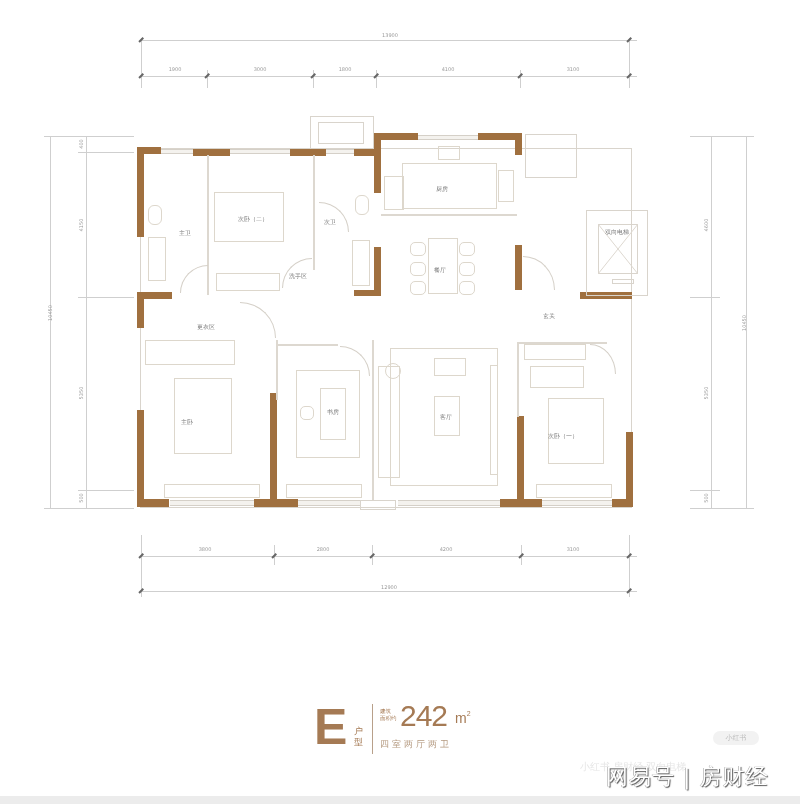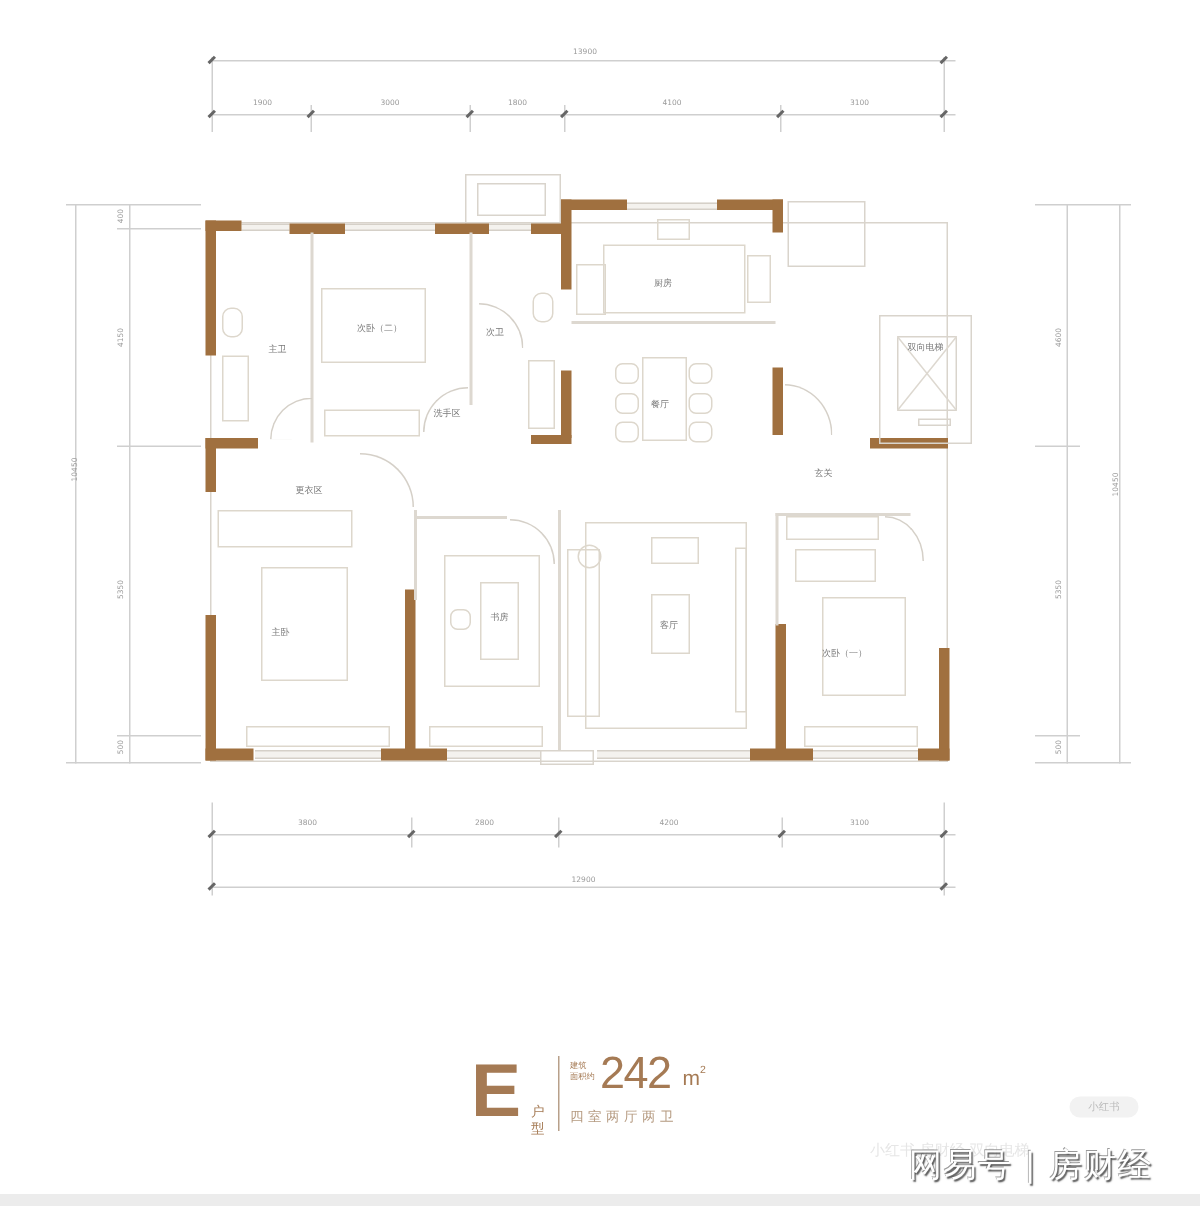--- a/index.html
+++ b/index.html
@@ -13,21 +13,21 @@
   .wall { position: absolute; background: #a0703f; }
   .thin { position: absolute; border: 1px solid #d9d4cc; }
   .line { position: absolute; background: #ddd8d0; }
   .room-label { position: absolute; font-size: 6px; color: #7a7a7a; white-space: nowrap; transform: translate(-50%, -50%); }
   .furn { position: absolute; border: 1px solid #ddd7cc; background: transparent; }
   .chair { position: absolute; width: 16px; height: 14px; border: 1px solid #ddd7cc; border-radius: 5px; }
   .door-arc { position: absolute; border: 1px solid #d5d0c8; border-radius: 0 100% 0 0; border-left: none; border-bottom: none; }
   .win { position: absolute; background: #f4f2ee; border-top: 1px solid #d5d0c8; border-bottom: 1px solid #d5d0c8; }
   #title-block { position: absolute; left: 314px; top: 700px; width: 180px; height: 60px; }
   .bigE { position: absolute; left: 0; top: 2px; font-size: 50px; font-weight: bold; color: #a57a54; font-family: "Liberation Sans", sans-serif; line-height: 1; }
-  .vertsmall { position: absolute; left: 40px; top: 37px; width: 10px; font-size: 9px; line-height: 11px; color: #a57a54; }
+  .vertsmall { position: absolute; left: 40px; top: 26px; width: 10px; font-size: 9px; line-height: 11px; color: #a57a54; }
   .sep { position: absolute; left: 58px; top: 4px; width: 1px; height: 50px; background: #b8a08a; }
   .arealbl { position: absolute; left: 66px; top: 8px; font-size: 5.5px; line-height: 7px; color: #a57a54; }
   .areanum { position: absolute; left: 86px; top: -1px; font-size: 30px; color: #a57a54; font-family: "Liberation Sans", sans-serif; letter-spacing: -1px; }
   .areaunit { position: absolute; left: 141px; top: 10px; font-size: 14px; color: #a57a54; font-family: "Liberation Sans", sans-serif; }
   .areasup { font-size: 7px; vertical-align: top; }
   .layoutdesc { position: absolute; left: 66px; top: 38px; font-size: 9px; color: #b59a80; letter-spacing: 3px; white-space: nowrap; }
   .wm-badge { position: absolute; left: 713px; top: 731px; width: 46px; height: 14px; border-radius: 8px; background: #f2f2f2; font-size: 7px; color: #bbb; text-align: center; line-height: 14px; }
   .wm-text { position: absolute; left: 606px; top: 762px; font-size: 22px; color: #fff; font-family: "DejaVu Sans", sans-serif; text-shadow: 1px 1px 1px #555, -0.5px -0.5px 0 #999; letter-spacing: 1px; white-space: nowrap; }
   .wm-faint { position: absolute; left: 580px; top: 760px; font-size: 10px; color: #e6e6e6; white-space: nowrap; }
   .bottom-bar { position: absolute; left: 0; top: 796px; width: 800px; height: 8px; background: #ececec; }

